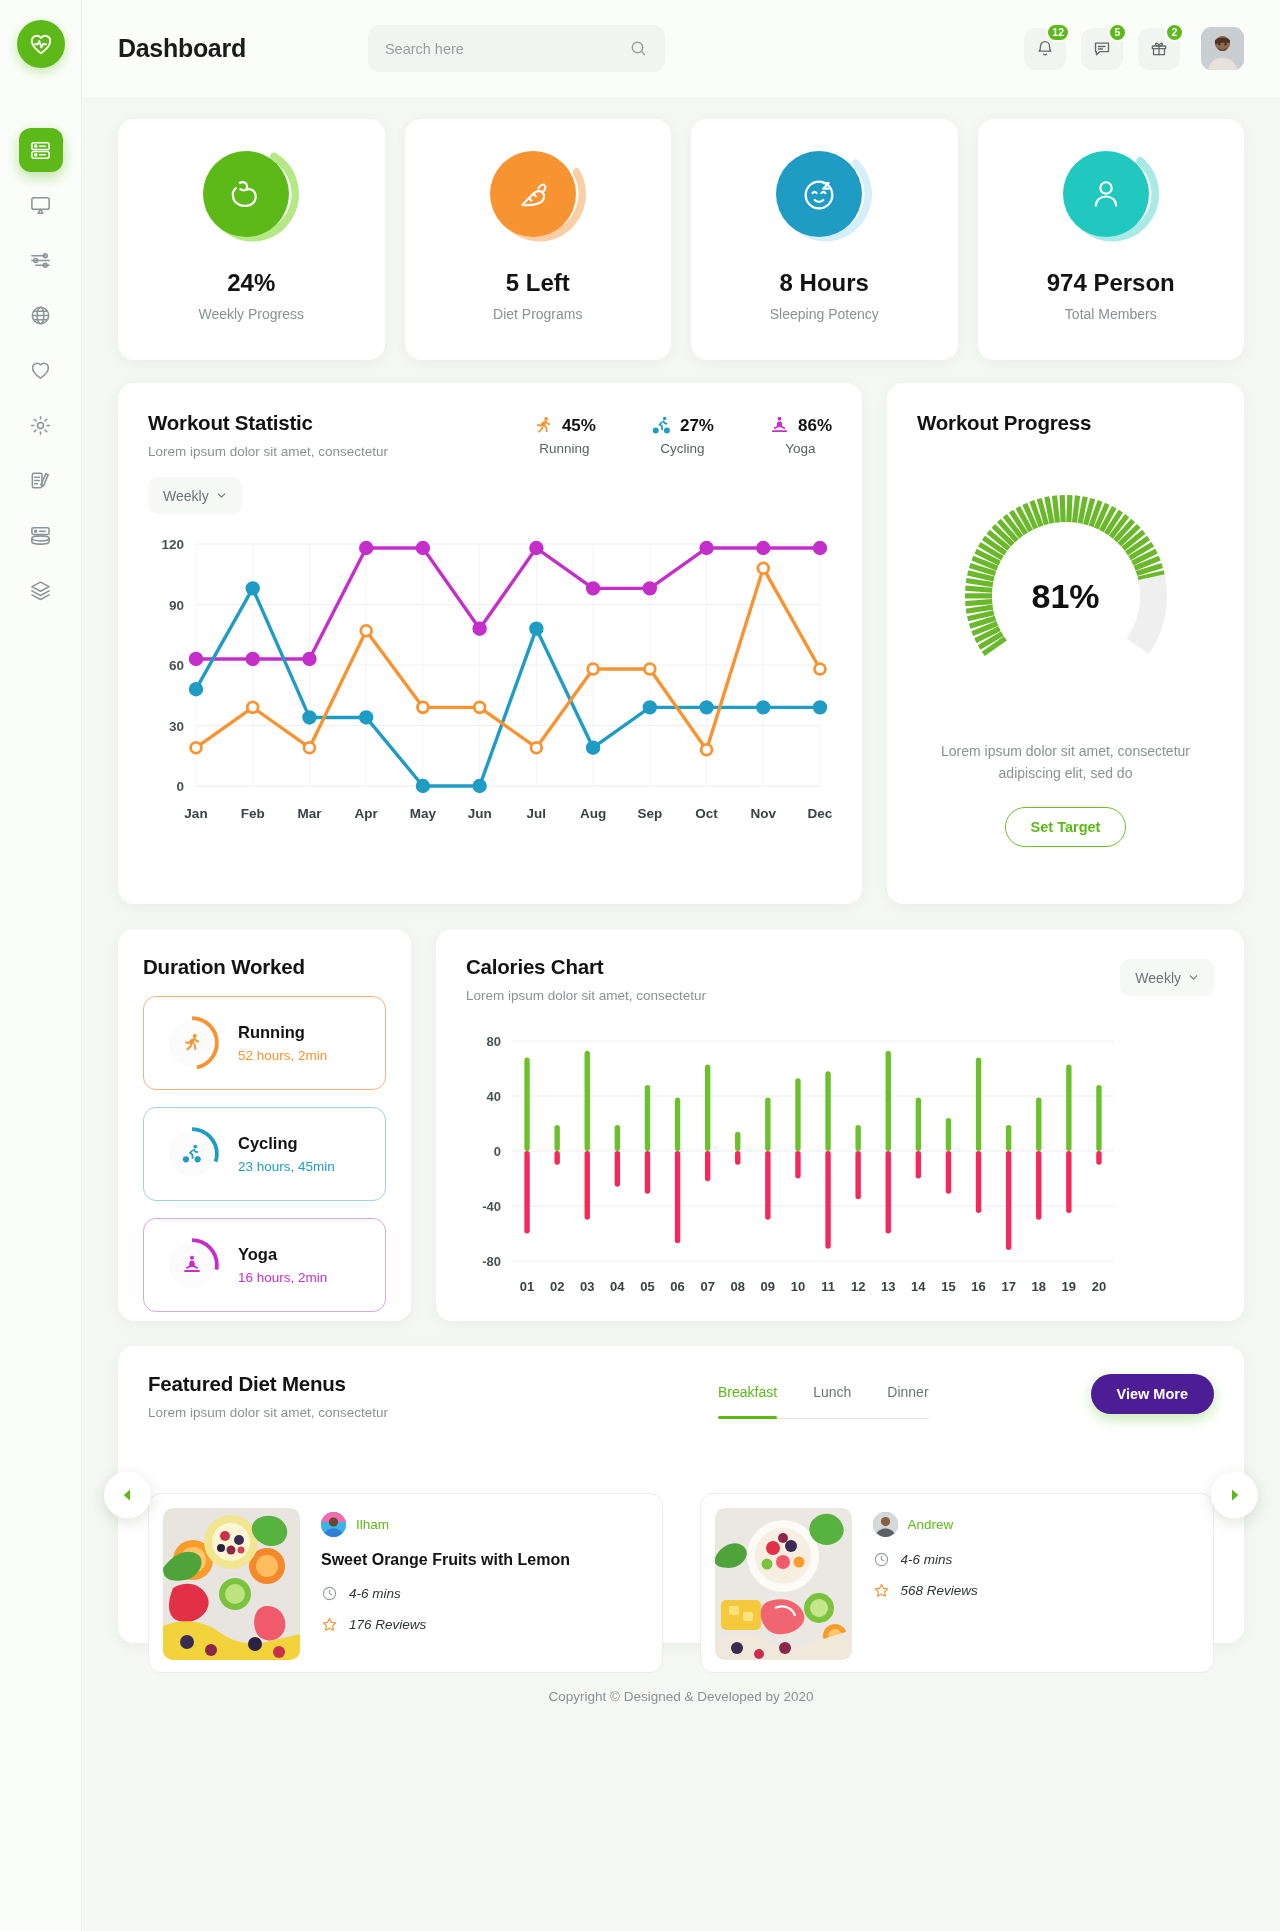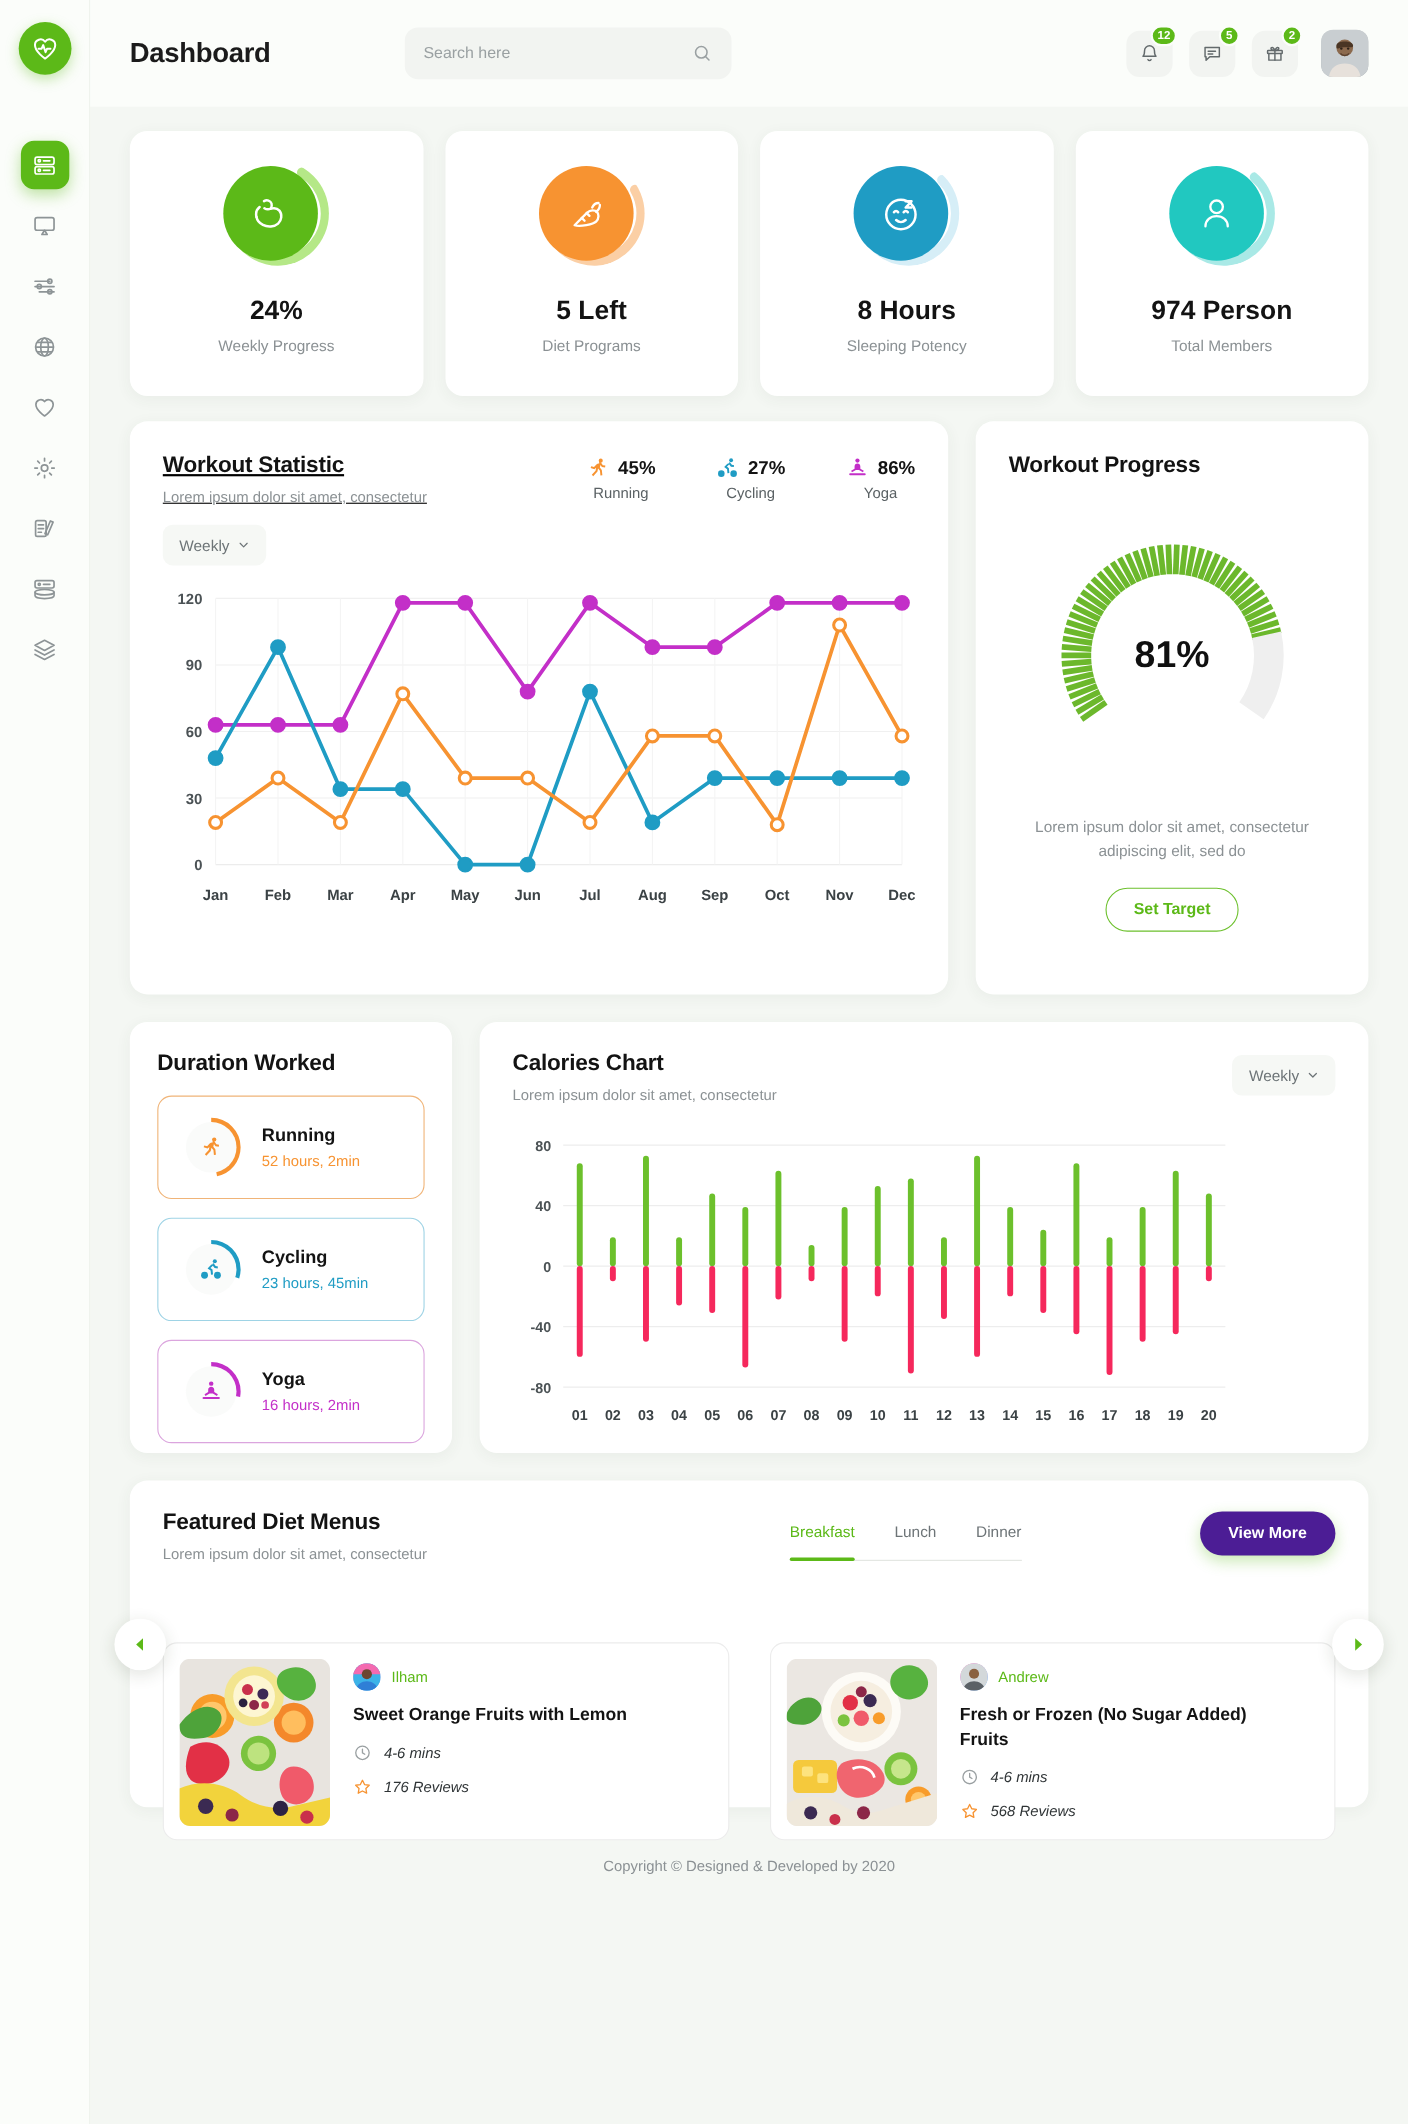--- a/index.html
+++ b/index.html
@@ -75,21 +75,21 @@
   .stat-ring .arc { position: absolute; inset: 0; border-radius: 50%; }
   .stat-ring .disc {
     position: absolute; left: 0; top: 5px; width: 86px; height: 86px; border-radius: 50%;
     display: flex; align-items: center; justify-content: center;
   }
   .stat-value { margin-top: 27px; font-size: 24px; font-weight: 700; color: #131313; }
   .stat-label { margin-top: 9px; font-size: 14px; color: #8b9194; }
 
   
   #workout-row { display: flex; gap: 25px; margin-top: 23px; }
-  #workout-stat { width: 744px; height: 521px; padding: 28px 38px 0 30px; position: relative; text-decoration: underline; }
+  #workout-stat { width: 744px; height: 521px; padding: 28px 38px 0 30px; position: relative; }
   #workout-progress { flex: 1; height: 521px; padding: 28px 30px; text-align: center; }
   .card-title { font-size: 20.5px; font-weight: 700; color: #131313; letter-spacing: -.2px; }
   .card-sub { margin-top: 9px; font-size: 13.5px; color: #8b9194; }
   #legend { position: absolute; right: 30px; top: 32px; display: flex; gap: 55px; }
   .legend-item { text-align: center; }
   .legend-top { display: flex; align-items: center; gap: 8px; }
   .legend-pct { font-size: 17px; font-weight: 700; color: #131313; }
   .legend-name { margin-top: 5px; font-size: 13.5px; color: #5a6164; }
   .dropdown {
     display: inline-flex; align-items: center; gap: 7px; height: 37px; padding: 0 15px;
@@ -819,21 +819,20 @@
           <div class="diet-author">
             <div class="au-av">
               <svg width="25" height="25" viewBox="0 0 25 25">
                 <rect width="25" height="25" fill="#d3d8da"></rect>
                 <circle cx="12.5" cy="9.6" r="4.6" fill="#8a6140"></circle>
                 <path d="M2 25c1.4-6 6-8.6 10.5-8.6S21.6 19 23 25z" fill="#5b6166"></path>
               </svg>
             </div>
             <span class="au-name">Andrew</span>
           </div>
-          <div class="diet-name">Fresh or Frozen (No Sugar Added) Fruits</div>
           <div class="diet-meta">
             <svg width="17" height="17" viewBox="0 0 24 24" fill="none" stroke="#9aa0a2" stroke-width="1.7" stroke-linecap="round">
               <circle cx="12" cy="12" r="8.6"></circle>
                 <path d="M12 7.4V12l3 1.8"></path>
             </svg>
             <span>4-6 mins</span>
           </div>
           <div class="diet-meta">
             <svg width="17" height="17" viewBox="0 0 24 24" fill="none" stroke="#f79331" stroke-width="1.7" stroke-linejoin="round">
               <path d="M12 3.4l2.7 5.5 6 .9-4.3 4.2 1 6-5.4-2.8-5.4 2.8 1-6L3.3 9.8l6-.9z"></path>

